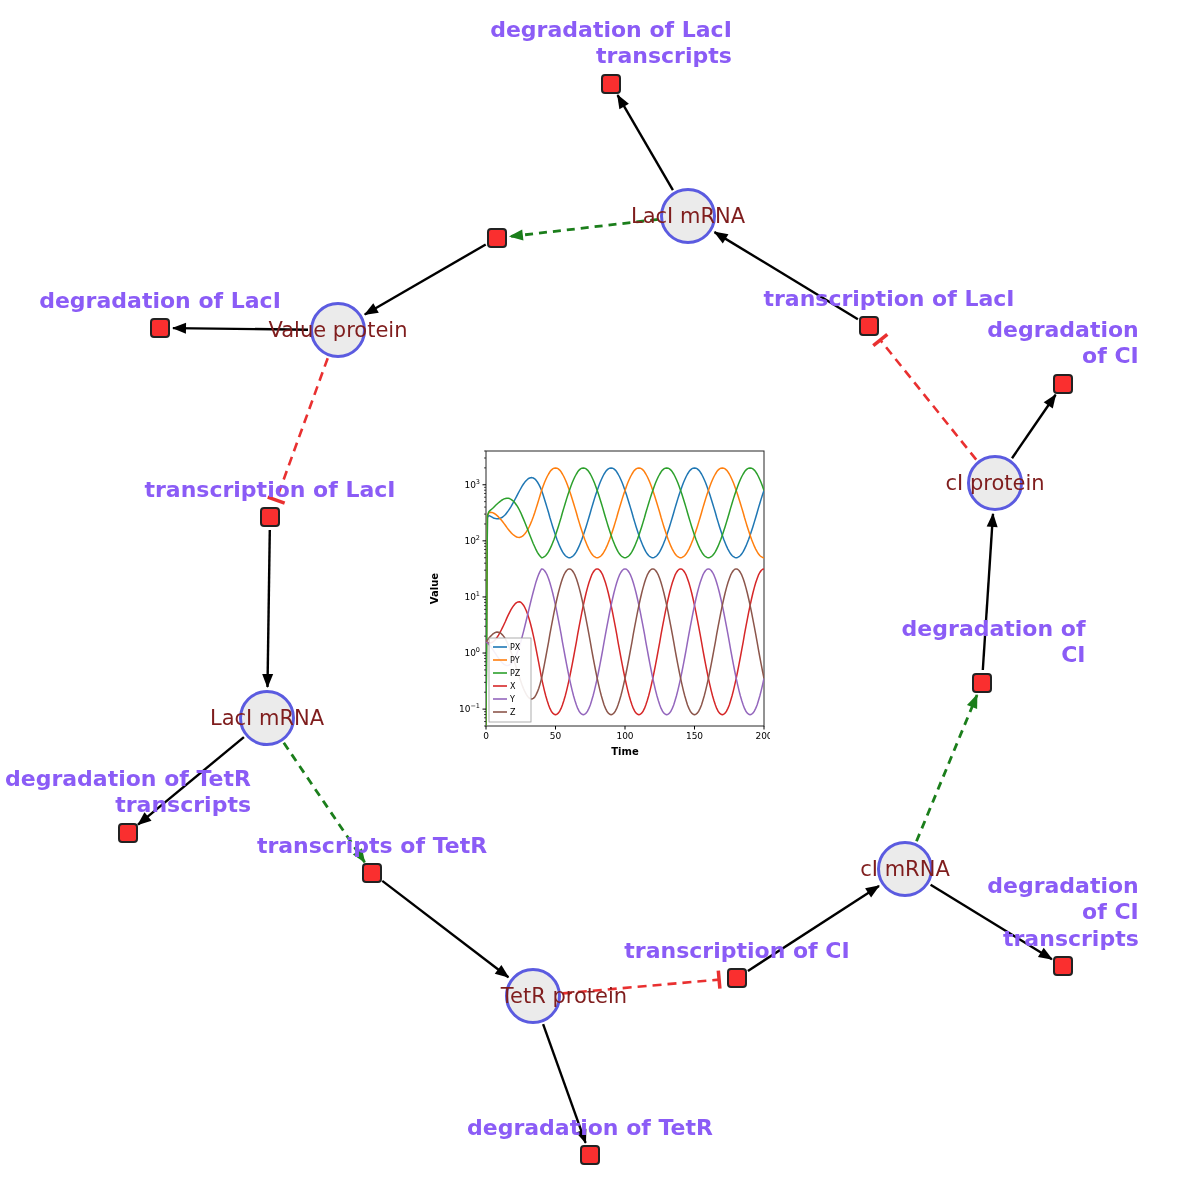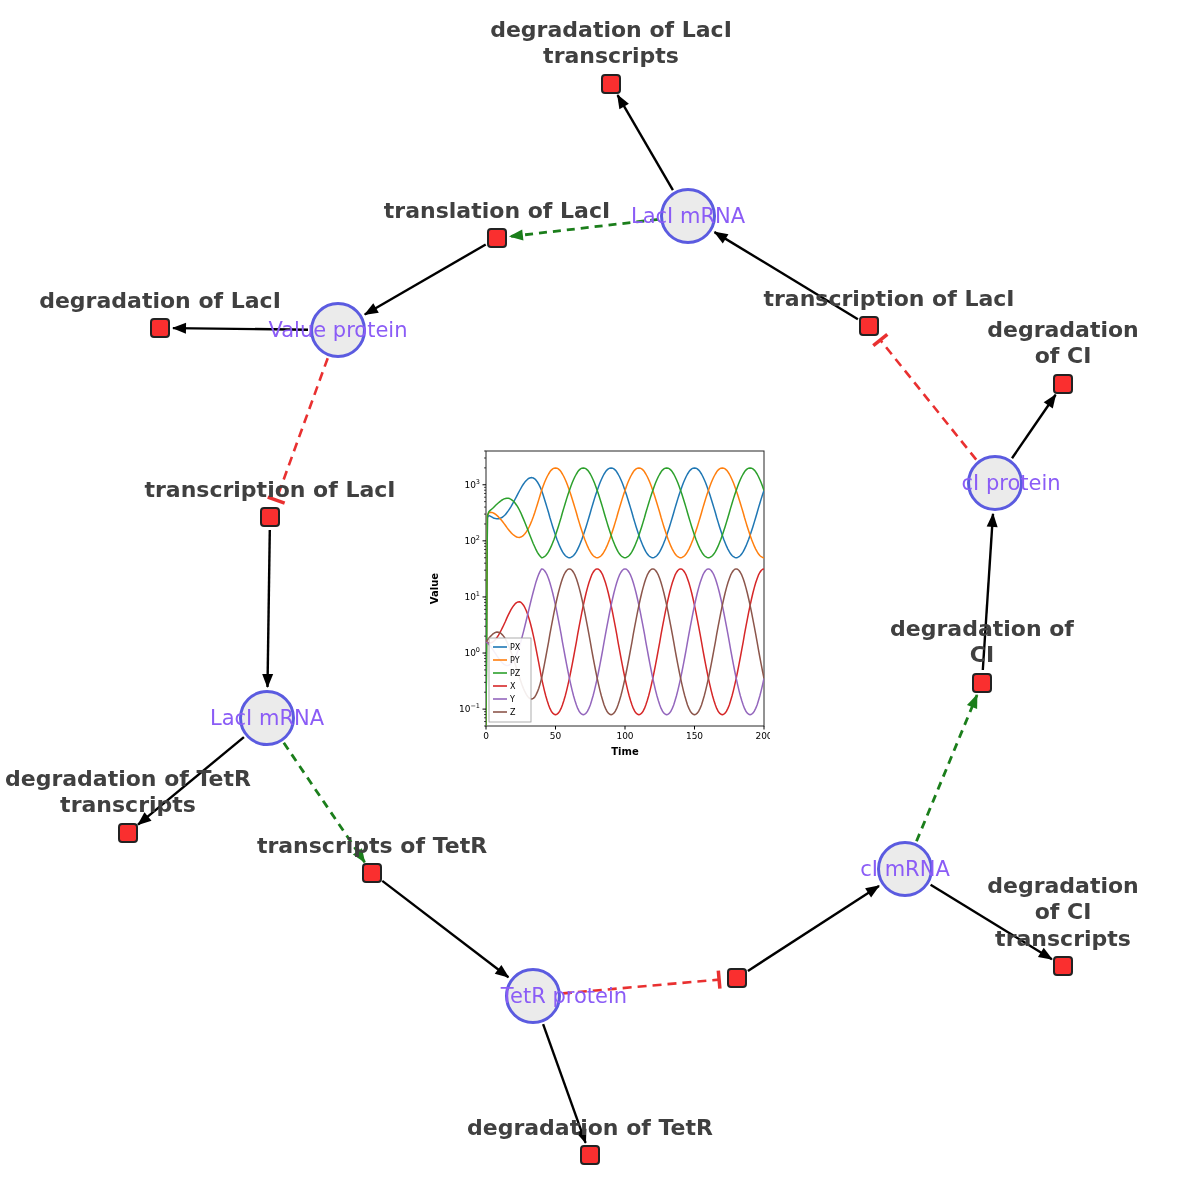--- a/index.html
+++ b/index.html
@@ -3,25 +3,25 @@
 <meta charset="utf-8">
 <style>
   html,body{margin:0;padding:0;background:#fff;}
   .canvas{position:relative;width:1189px;height:1200px;background:#fff;
           font-family:"DejaVu Sans","Liberation Sans",sans-serif;overflow:hidden;}
   #edge-layer{position:absolute;left:0;top:0;}
   #node-layer{position:absolute;left:0;top:0;width:100%;height:100%;}
   .species-node{position:absolute;width:56px;height:56px;border-radius:50%;
                 border:3.5px solid #5b5be0;background:#ebebeb;box-sizing:border-box;}
   .species-label{position:absolute;transform:translate(-50%,-50%);font-size:21px;
-                 color:#8b5cf6;white-space:nowrap;}
+                 color:#7f1d1d;white-space:nowrap;}
   .reaction-node{position:absolute;width:20px;height:20px;border:2.5px solid #222;
                  border-radius:4px;background:#fa2f2f;box-sizing:border-box;}
   .reaction-label{position:absolute;transform:translate(-50%,-100%);font-size:22px;
-                  font-weight:bold;color:#404040;text-align:center;white-space:pre-line;line-height:1.2;}
+                  font-weight:bold;color:#8b5cf6;text-align:right;white-space:pre-line;line-height:1.2;}
   .inset{position:absolute;left:428px;top:446px;width:342px;height:312px;background:#fff;}
   #chart{display:block;}
   svg text{font-family:"DejaVu Sans","Liberation Sans",sans-serif;}
 </style>
 </head>
 <body>
 
 <div class="canvas">
   <svg id="edge-layer" width="1189" height="1200" viewBox="0 0 1189 1200">
       <defs>
@@ -52,54 +52,54 @@
       <line x1="982.8" y1="670.0" x2="993.0" y2="513.9" stroke="#000000" stroke-width="2.4" marker-end="url(#arr-k)"></line>
       <line x1="1012.0" y1="458.3" x2="1055.6" y2="394.7" stroke="#000000" stroke-width="2.4" marker-end="url(#arr-k)"></line>
       <line x1="976.2" y1="459.6" x2="880.3" y2="340.0" stroke="#e93030" stroke-width="2.6" stroke-dasharray="9 6" marker-end="url(#tee)"></line>
       <line x1="857.9" y1="319.2" x2="714.5" y2="232.1" stroke="#000000" stroke-width="2.4" marker-end="url(#arr-k)"></line>
     </svg>
   <div id="node-layer">
       <div class="reaction-node" style="left: 601px; top: 74px; background: rgb(250, 47, 47); border-color: rgb(34, 34, 34);"></div>
       <div class="reaction-label" style="left: 611px; top: 70px;">degradation of LacI
 transcripts</div>
       <div class="reaction-node" style="left: 487px; top: 228px; background: rgb(250, 47, 47); border-color: rgb(34, 34, 34);"></div>
-      <div class="reaction-label" style="left: 497px; top: 224px;">translation of LacI</div>
       <div class="reaction-node" style="left: 859px; top: 316px; background: rgb(250, 47, 47); border-color: rgb(34, 34, 34);"></div>
       <div class="reaction-label" style="left: 869px; top: 312px; margin-left: 20px;">transcription of LacI</div>
       <div class="reaction-node" style="left: 150px; top: 318px; background: rgb(250, 47, 47); border-color: rgb(34, 34, 34);"></div>
       <div class="reaction-label" style="left: 160px; top: 314px;">degradation of LacI</div>
       <div class="reaction-node" style="left: 1053px; top: 374px; background: rgb(250, 47, 47); border-color: rgb(34, 34, 34);"></div>
       <div class="reaction-label" style="left: 1063px; top: 370px;">degradation of CI</div>
       <div class="reaction-node" style="left: 260px; top: 507px; background: rgb(250, 47, 47); border-color: rgb(34, 34, 34);"></div>
       <div class="reaction-label" style="left: 270px; top: 503px;">transcription of LacI</div>
       <div class="reaction-node" style="left: 972px; top: 673px; background: rgb(250, 47, 47); border-color: rgb(34, 34, 34);"></div>
       <div class="reaction-label" style="left: 982px; top: 669px;">degradation of CI</div>
       <div class="reaction-node" style="left: 118px; top: 823px; background: rgb(250, 47, 47); border-color: rgb(34, 34, 34);"></div>
       <div class="reaction-label" style="left: 128px; top: 819px;">degradation of TetR
 transcripts</div>
       <div class="reaction-node" style="left: 362px; top: 863px; background: rgb(250, 47, 47); border-color: rgb(34, 34, 34);"></div>
       <div class="reaction-label" style="left: 372px; top: 859px;">transcripts of TetR</div>
       <div class="reaction-node" style="left: 1053px; top: 956px; background: rgb(250, 47, 47); border-color: rgb(34, 34, 34);"></div>
       <div class="reaction-label" style="left: 1063px; top: 952px;">degradation of CI
 transcripts</div>
       <div class="reaction-node" style="left: 727px; top: 968px; background: rgb(250, 47, 47); border-color: rgb(34, 34, 34);"></div>
+      <div class="reaction-label" style="left: 737px; top: 964px;">transcription of CI</div>
       <div class="reaction-node" style="left: 580px; top: 1145px; background: rgb(250, 47, 47); border-color: rgb(34, 34, 34);"></div>
       <div class="reaction-label" style="left: 590px; top: 1141px;">degradation of TetR</div>
       <div class="species-node" style="left: 660px; top: 188px; background: rgb(235, 235, 235); border-color: rgb(91, 91, 224);"></div>
       <div class="species-label" style="left: 688px; top: 216px;">LacI mRNA</div>
       <div class="species-node" style="left: 310px; top: 302px; background: rgb(235, 235, 235); border-color: rgb(91, 91, 224);"></div>
       <div class="species-label" style="left: 338px; top: 330px;">Value protein</div>
       <div class="species-node" style="left: 239px; top: 690px; background: rgb(235, 235, 235); border-color: rgb(91, 91, 224);"></div>
       <div class="species-label" style="left: 267px; top: 718px;">LacI mRNA</div>
       <div class="species-node" style="left: 505px; top: 968px; background: rgb(235, 235, 235); border-color: rgb(91, 91, 224);"></div>
       <div class="species-label" style="left: 564px; top: 996px;">TetR protein</div>
       <div class="species-node" style="left: 877px; top: 841px; background: rgb(235, 235, 235); border-color: rgb(91, 91, 224);"></div>
       <div class="species-label" style="left: 905px; top: 869px;">cI mRNA</div>
       <div class="species-node" style="left: 967px; top: 455px; background: rgb(235, 235, 235); border-color: rgb(91, 91, 224);"></div>
-      <div class="species-label" style="left: 995px; top: 483px; margin-left: 16px;">cI protein</div>
+      <div class="species-label" style="left: 995px; top: 483px;">cI protein</div>
     </div>
   <div class="inset">
     <svg id="chart" width="342" height="312" viewBox="0 0 342 312">
         <defs>
           <clipPath id="pc">
             <rect x="58" y="5" width="278" height="275"></rect>
           </clipPath>
         </defs>
         <rect x="58" y="5" width="278" height="275" fill="none" stroke="#262626" stroke-width="1"></rect>
         <line x1="58" y1="280" x2="58" y2="283.5" stroke="#000" stroke-width="1"></line>

